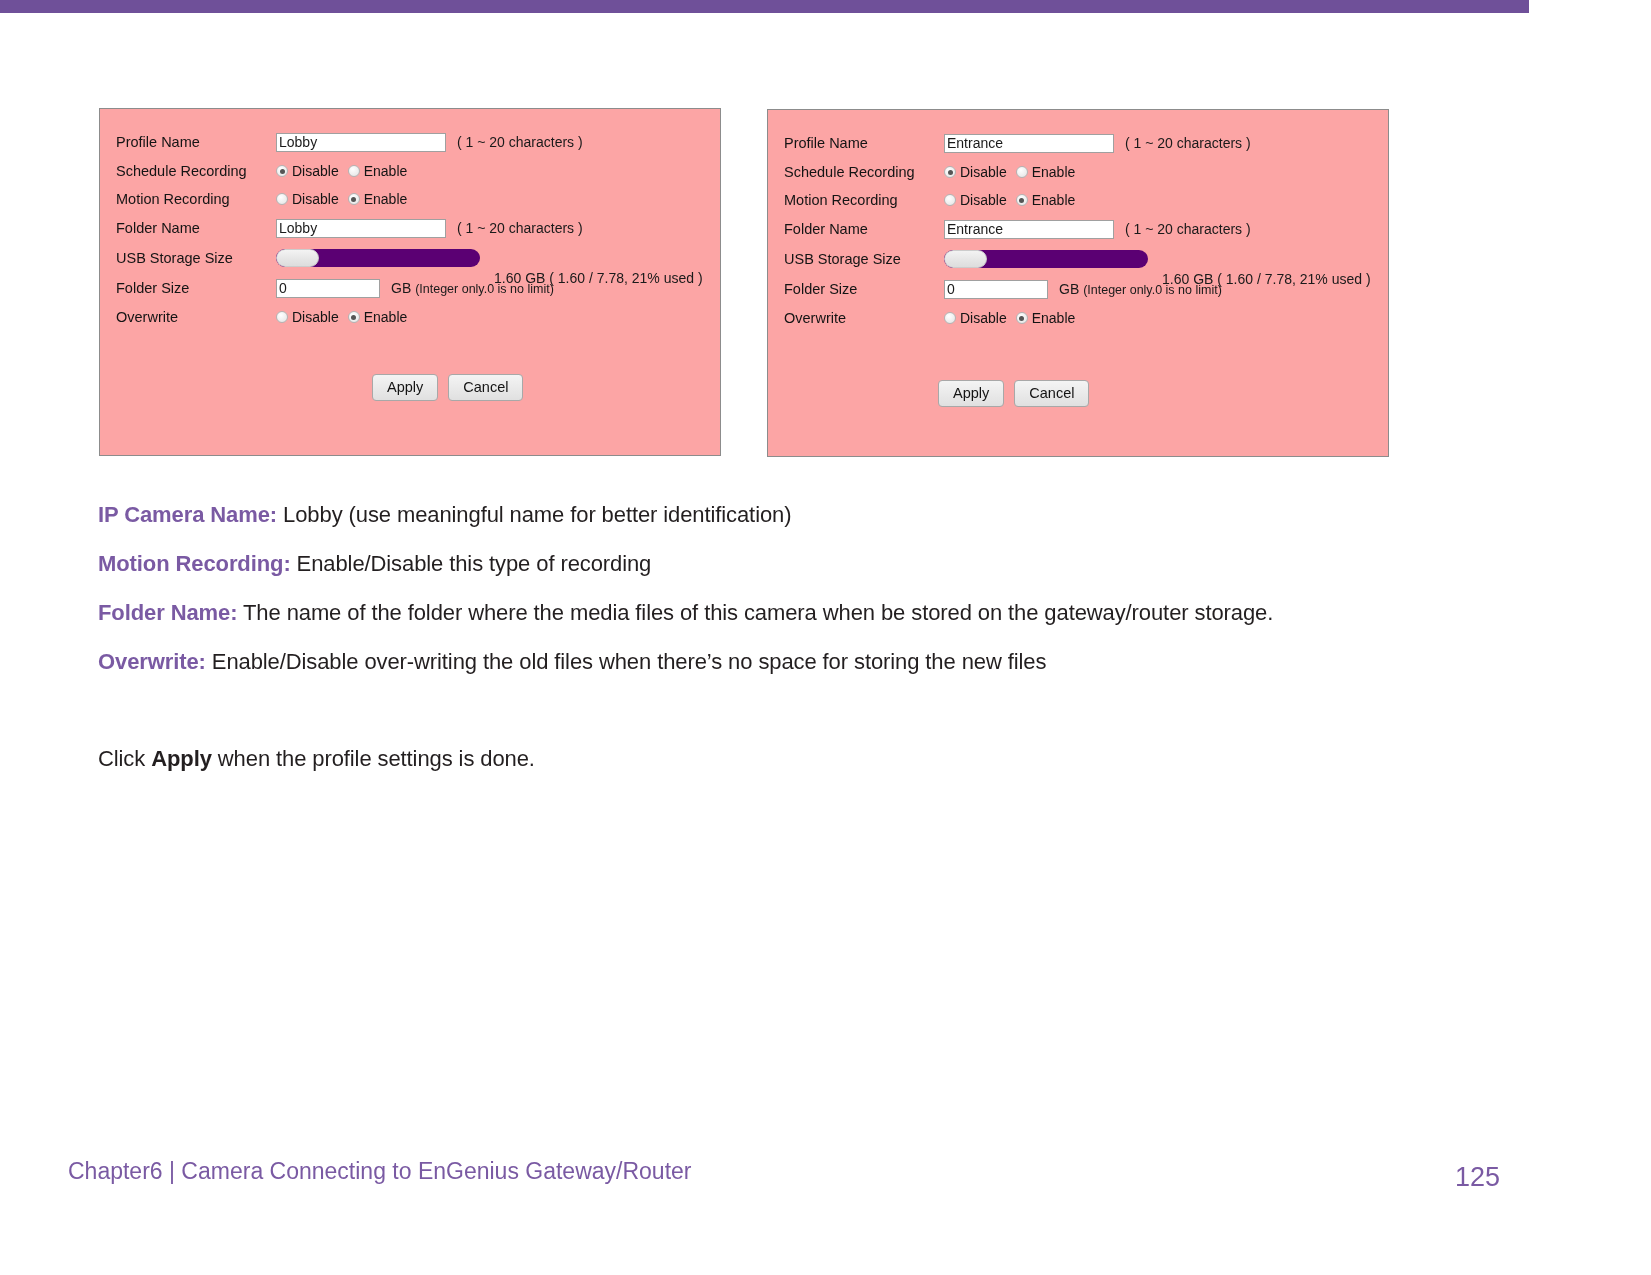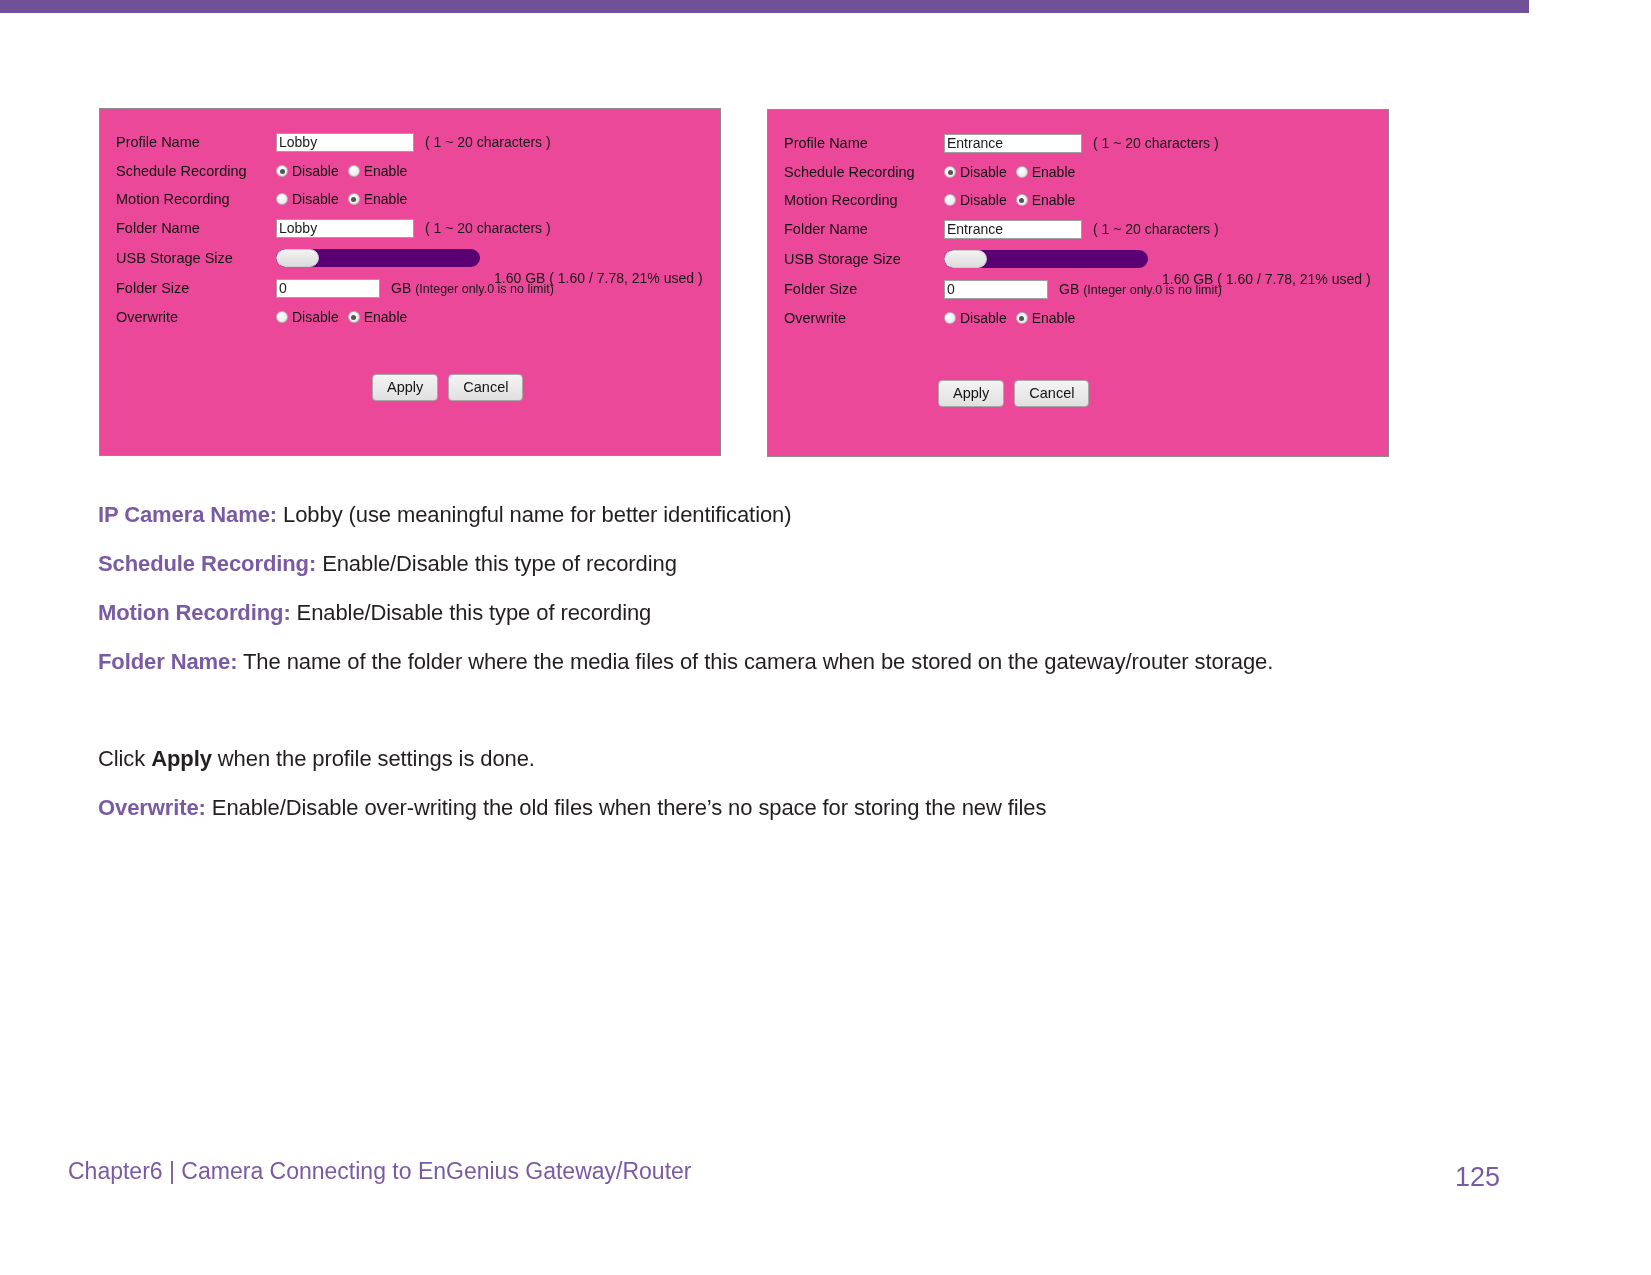--- a/index.html
+++ b/index.html
@@ -22,21 +22,21 @@
     left: 0;
     width: 1529px;
     height: 13px;
     background: #6f5099;
   }
 
   
   .panel {
     position: absolute;
     border: 1px solid #8c8c8c;
-    background: #ec4899;
+    background: #fca5a5;
     box-sizing: border-box;
   }
   #panel-left  { left: 99px;  top: 108px; width: 622px; height: 348px; }
   #panel-right { left: 767px; top: 109px; width: 622px; height: 348px; }
 
   .form-rows {
     position: absolute;
     left: 16px;
     top: 18px;
     right: 6px;
@@ -59,21 +59,21 @@
     color: #141414;
     white-space: nowrap;
   }
 
   .row-control {
     display: flex;
     align-items: center;
   }
 
   .txt-input {
-    width: 138px;
+    width: 170px;
     height: 19px;
     border: 1px solid #a0a0a0;
     background: #ffffff;
     font-family: "Liberation Sans", sans-serif;
     font-size: 14px;
     color: #1a1a1a;
     padding: 0 2px;
     box-sizing: border-box;
     line-height: 17px;
     border-radius: 0;
@@ -394,30 +394,27 @@
     <button class="btn">Apply</button>
     <button class="btn">Cancel</button>
   </div>
 </div>
 
 <div class="body-copy">
   <div class="copy-line">
     <span class="term">IP Camera Name:</span><span> Lobby (use meaningful name for better identification)</span>
   </div>
   <div class="copy-line">
-    <span class="term">Schedule Recording:</span><span> Enable/Disable this type of recording</span>
-  </div>
-  <div class="copy-line">
     <span class="term">Motion Recording:</span><span> Enable/Disable this type of recording</span>
   </div>
   <div class="copy-line">
     <span class="term">Folder Name:</span><span> The name of the folder where the media files of this camera when be stored on the gateway/router storage.</span>
   </div>
+  <div class="copy-line">
+    <span class="term">Overwrite:</span><span> Enable/Disable over-writing the old files when there’s no space for storing the new files</span>
+  </div>
   <div class="copy-line spacer-before">
     <span>Click </span><b>Apply</b><span> when the profile settings is done.</span>
   </div>
-  <div class="copy-line">
-    <span class="term">Overwrite:</span><span> Enable/Disable over-writing the old files when there’s no space for storing the new files</span>
-  </div>
 </div>
 
 <div class="footer-left">Chapter6  |  Camera Connecting to EnGenius Gateway/Router</div>
 <div class="footer-page">125</div>
 
 </body></html>

